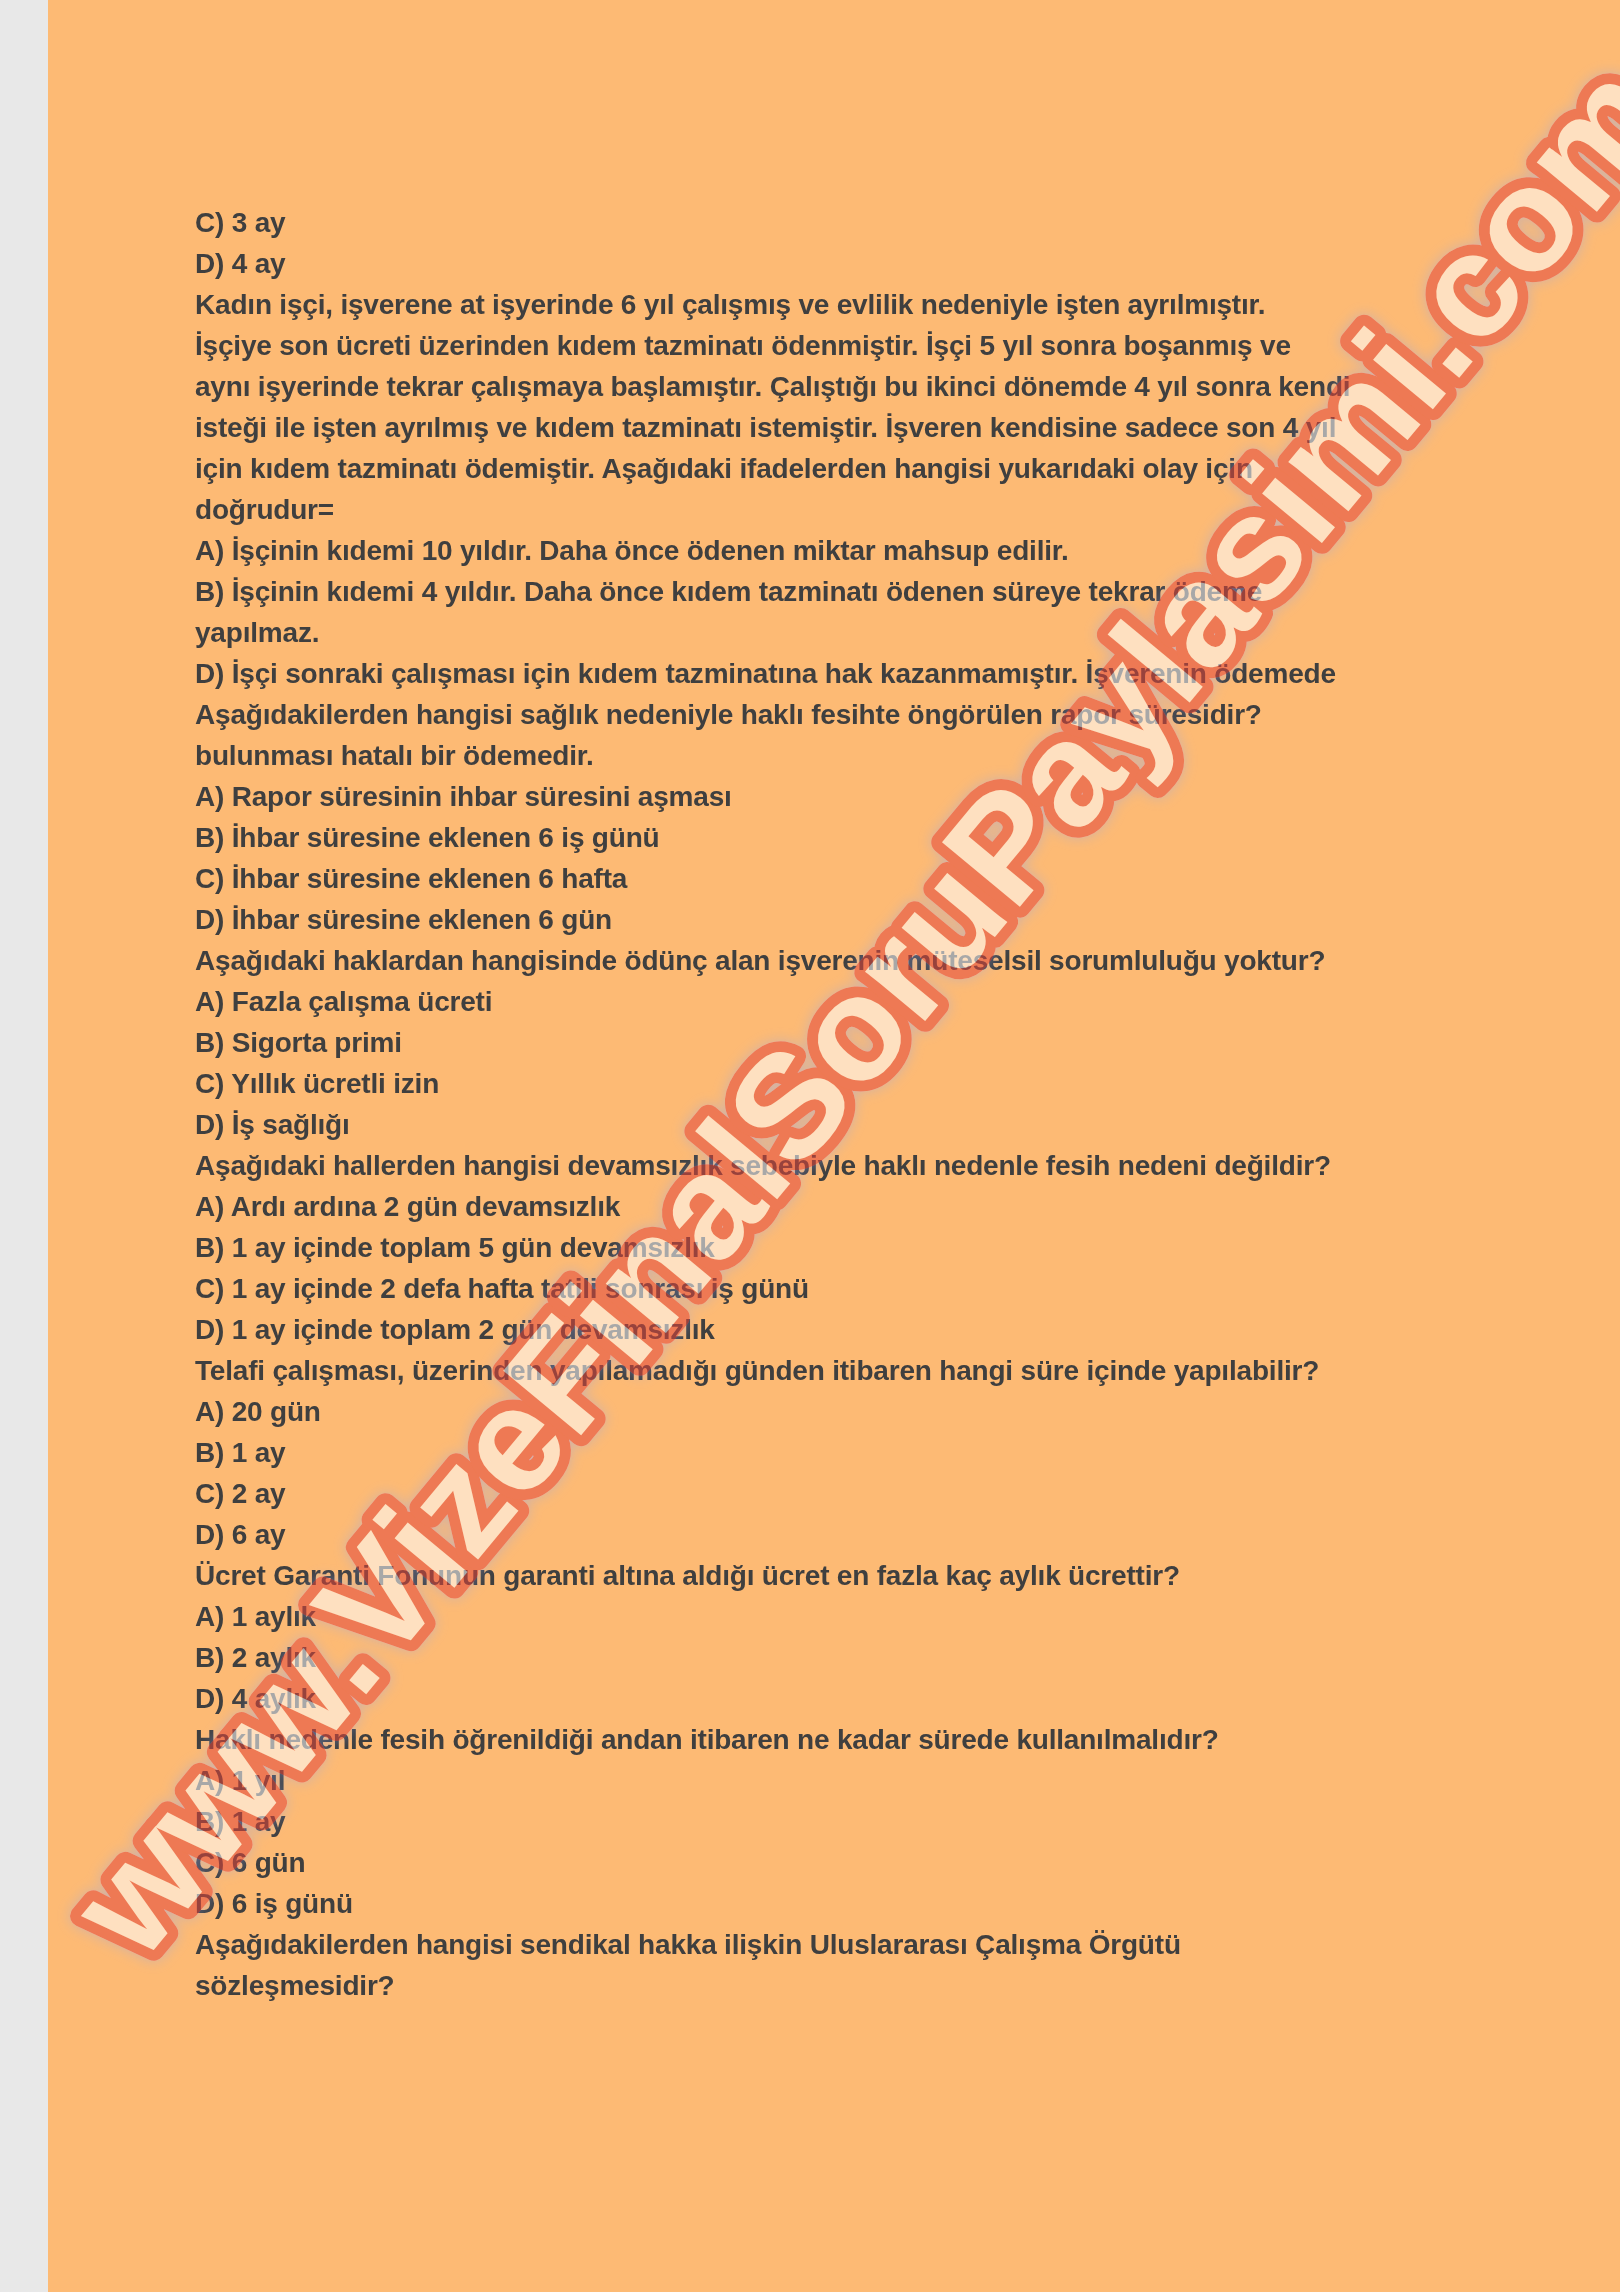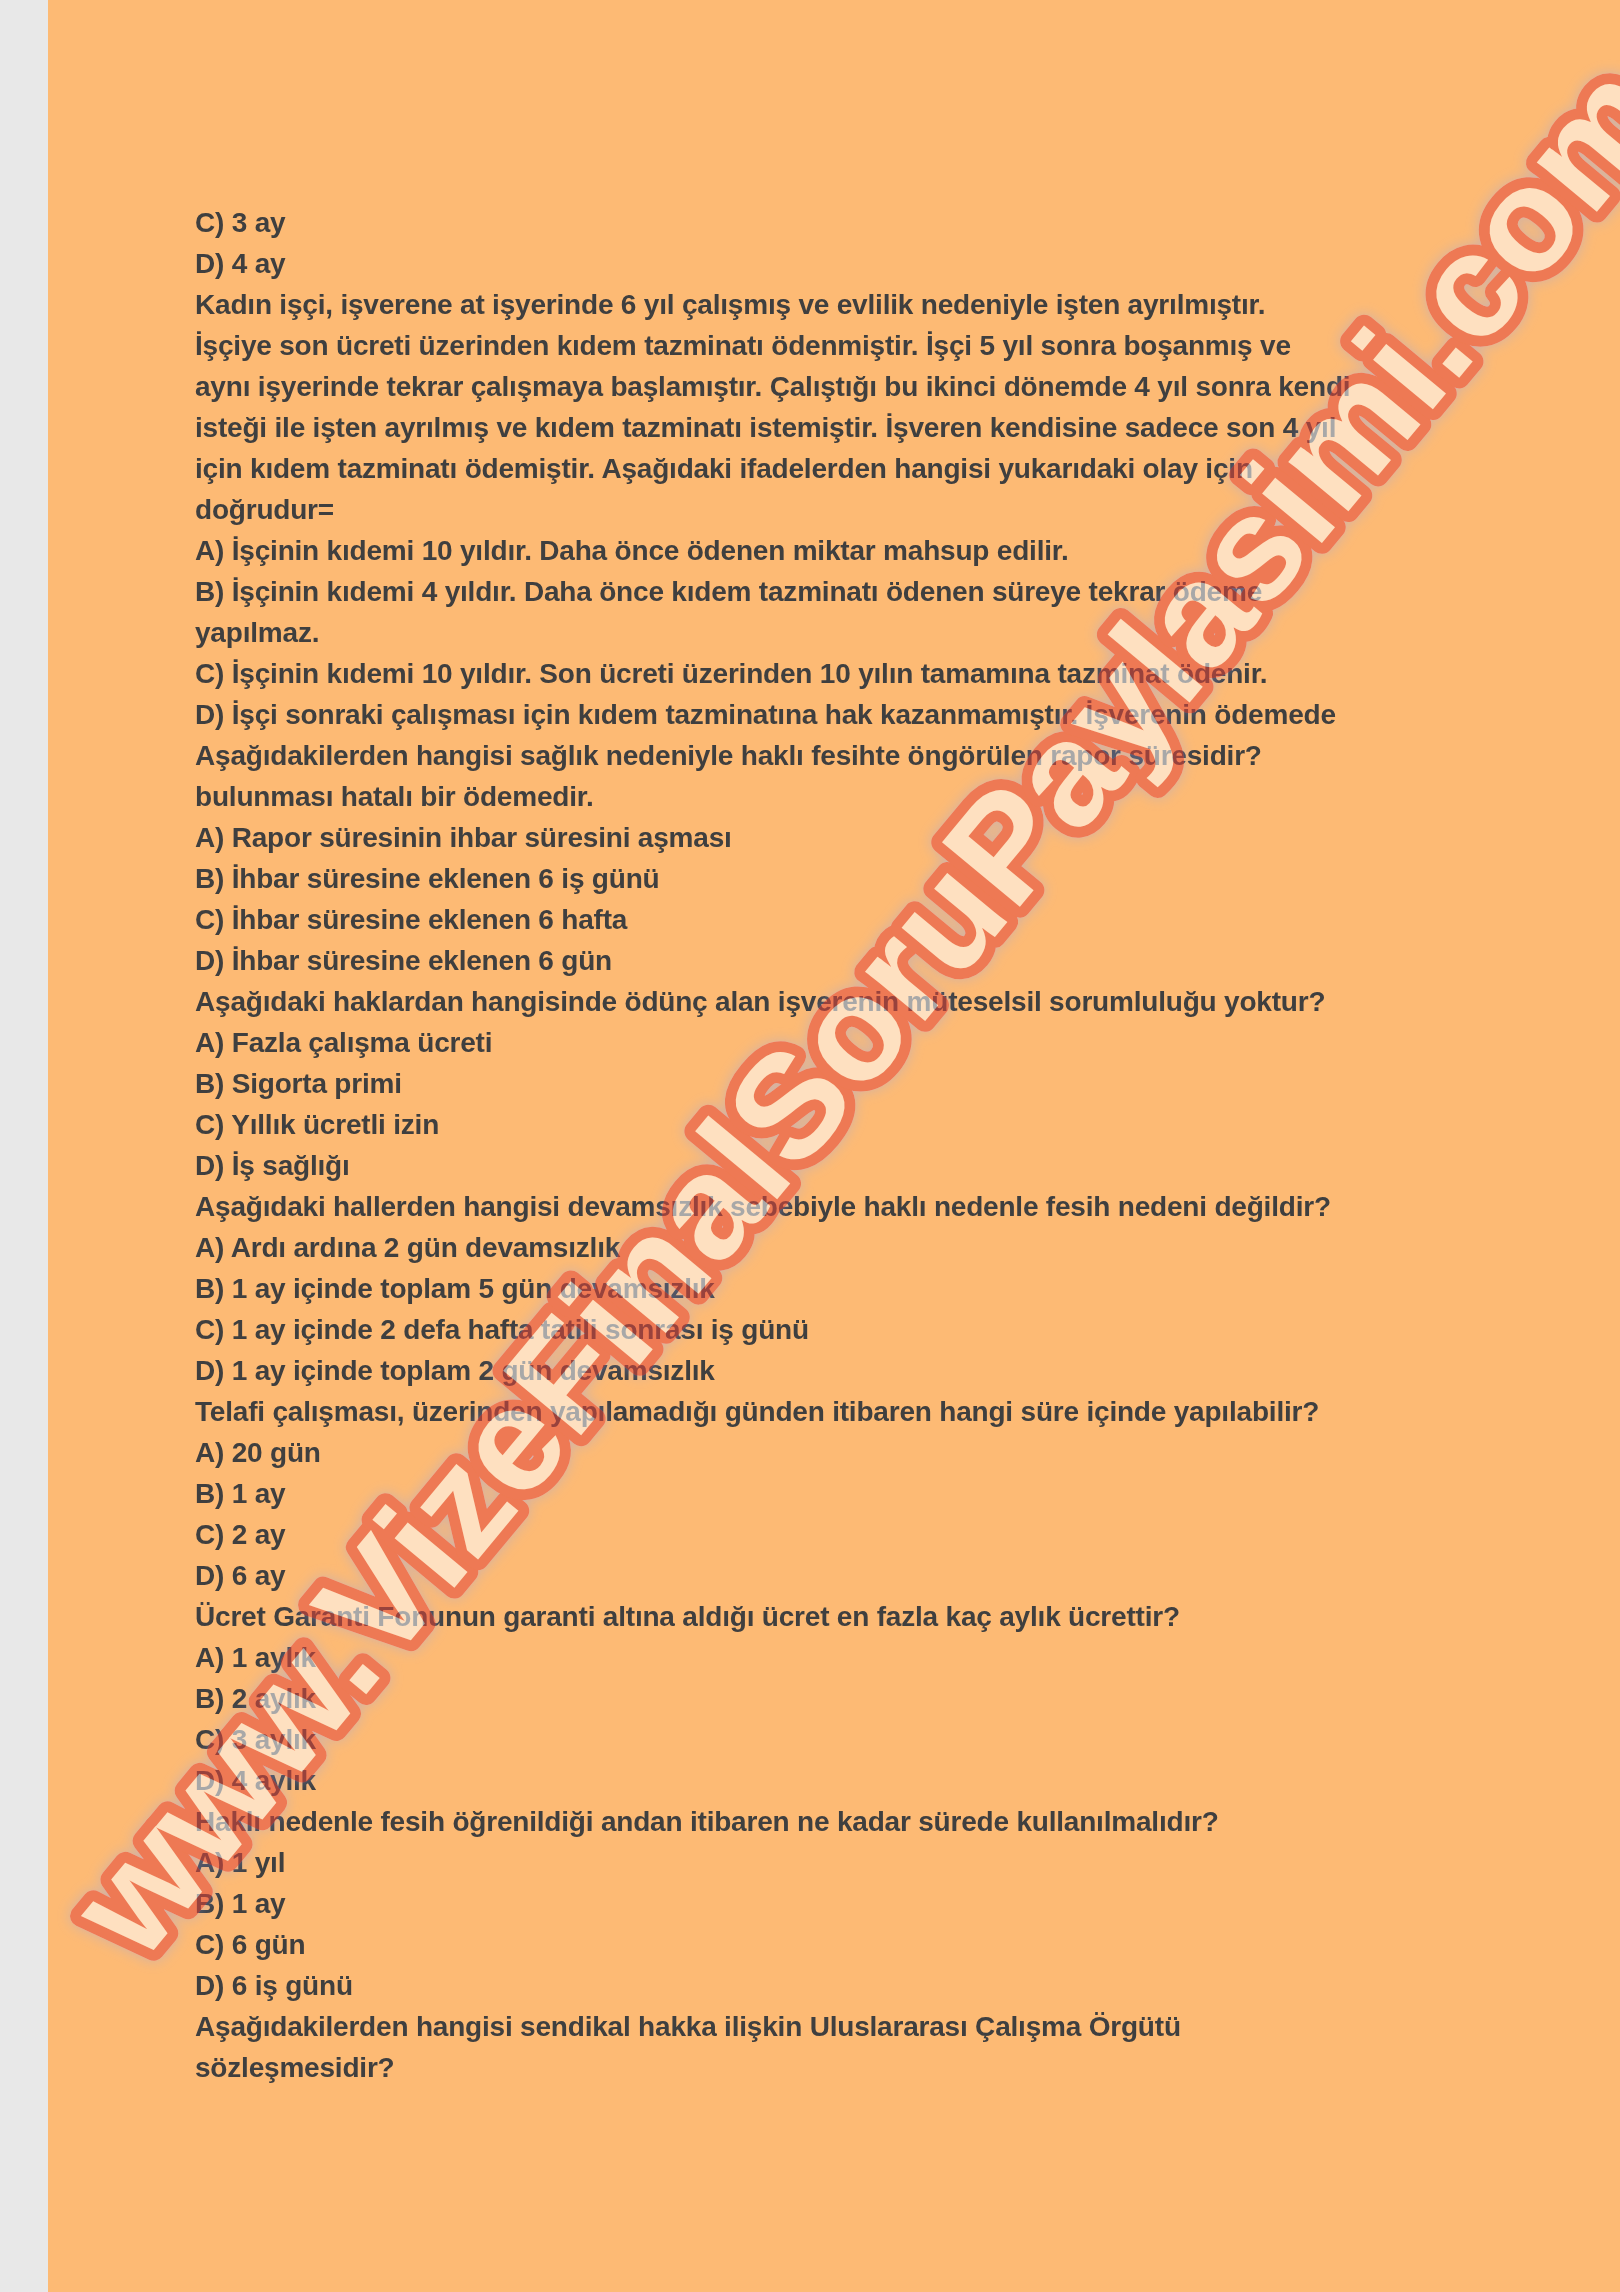--- a/index.html
+++ b/index.html
@@ -48,21 +48,20 @@
       <div class="line">D) 4 ay</div>
       <div class="line">Kadın işçi, işverene at işyerinde 6 yıl çalışmış ve evlilik nedeniyle işten ayrılmıştır.</div>
       <div class="line">İşçiye son ücreti üzerinden kıdem tazminatı ödenmiştir. İşçi 5 yıl sonra boşanmış ve</div>
       <div class="line">aynı işyerinde tekrar çalışmaya başlamıştır. Çalıştığı bu ikinci dönemde 4 yıl sonra kendi</div>
       <div class="line">isteği ile işten ayrılmış ve kıdem tazminatı istemiştir. İşveren kendisine sadece son 4 yıl</div>
       <div class="line">için kıdem tazminatı ödemiştir. Aşağıdaki ifadelerden hangisi yukarıdaki olay için</div>
       <div class="line">doğrudur=</div>
       <div class="line">A) İşçinin kıdemi 10 yıldır. Daha önce ödenen miktar mahsup edilir.</div>
       <div class="line">B) İşçinin kıdemi 4 yıldır. Daha önce kıdem tazminatı ödenen süreye tekrar ödeme</div>
       <div class="line">yapılmaz.</div>
-      <div class="line">C) İşçinin kıdemi 10 yıldır. Son ücreti üzerinden 10 yılın tamamına tazminat ödenir.</div>
       <div class="line">D) İşçi sonraki çalışması için kıdem tazminatına hak kazanmamıştır. İşverenin ödemede</div>
       <div class="line">Aşağıdakilerden hangisi sağlık nedeniyle haklı fesihte öngörülen rapor süresidir?</div>
       <div class="line">bulunması hatalı bir ödemedir.</div>
       <div class="line">A) Rapor süresinin ihbar süresini aşması</div>
       <div class="line">B) İhbar süresine eklenen 6 iş günü</div>
       <div class="line">C) İhbar süresine eklenen 6 hafta</div>
       <div class="line">D) İhbar süresine eklenen 6 gün</div>
       <div class="line">Aşağıdaki haklardan hangisinde ödünç alan işverenin müteselsil sorumluluğu yoktur?</div>
       <div class="line">A) Fazla çalışma ücreti</div>
       <div class="line">B) Sigorta primi</div>
@@ -74,21 +73,20 @@
       <div class="line">C) 1 ay içinde 2 defa hafta tatili sonrası iş günü</div>
       <div class="line">D) 1 ay içinde toplam 2 gün devamsızlık</div>
       <div class="line">Telafi çalışması, üzerinden yapılamadığı günden itibaren hangi süre içinde yapılabilir?</div>
       <div class="line">A) 20 gün</div>
       <div class="line">B) 1 ay</div>
       <div class="line">C) 2 ay</div>
       <div class="line">D) 6 ay</div>
       <div class="line">Ücret Garanti Fonunun garanti altına aldığı ücret en fazla kaç aylık ücrettir?</div>
       <div class="line">A) 1 aylık</div>
       <div class="line">B) 2 aylık</div>
-      <div class="line">C) 3 aylık</div>
       <div class="line">D) 4 aylık</div>
       <div class="line">Haklı nedenle fesih öğrenildiği andan itibaren ne kadar sürede kullanılmalıdır?</div>
       <div class="line">A) 1 yıl</div>
       <div class="line">B) 1 ay</div>
       <div class="line">C) 6 gün</div>
       <div class="line">D) 6 iş günü</div>
       <div class="line">Aşağıdakilerden hangisi sendikal hakka ilişkin Uluslararası Çalışma Örgütü</div>
       <div class="line">sözleşmesidir?</div>
     </div>
 

